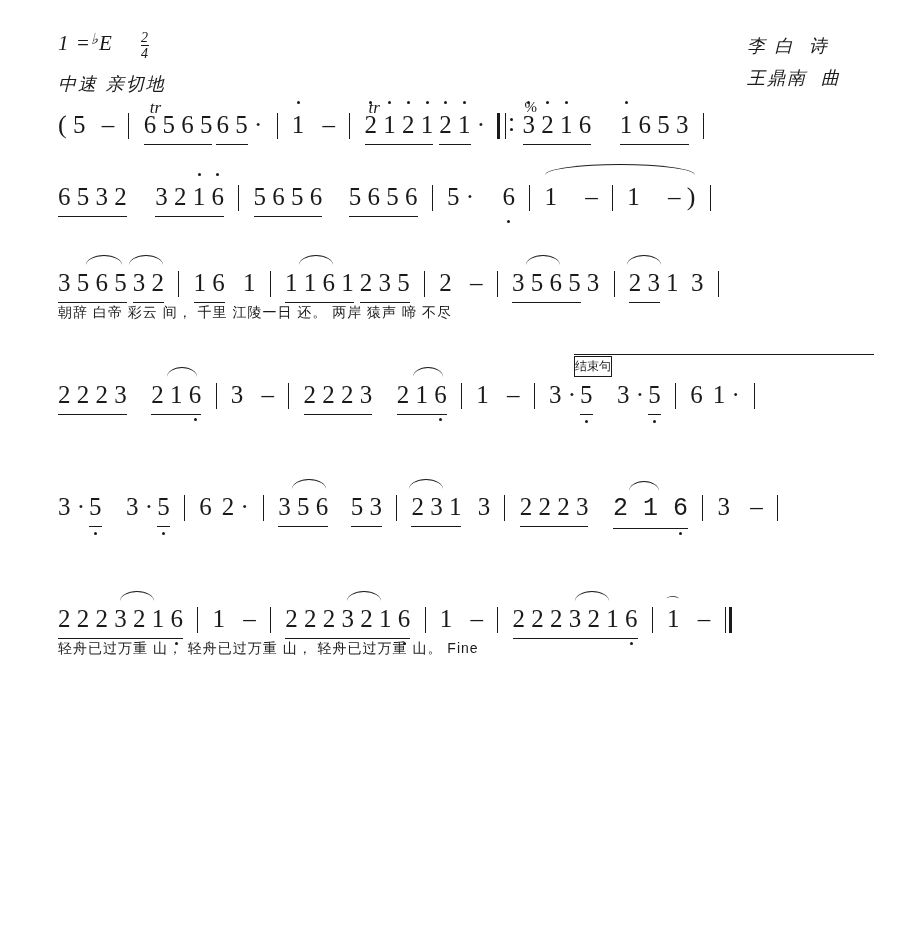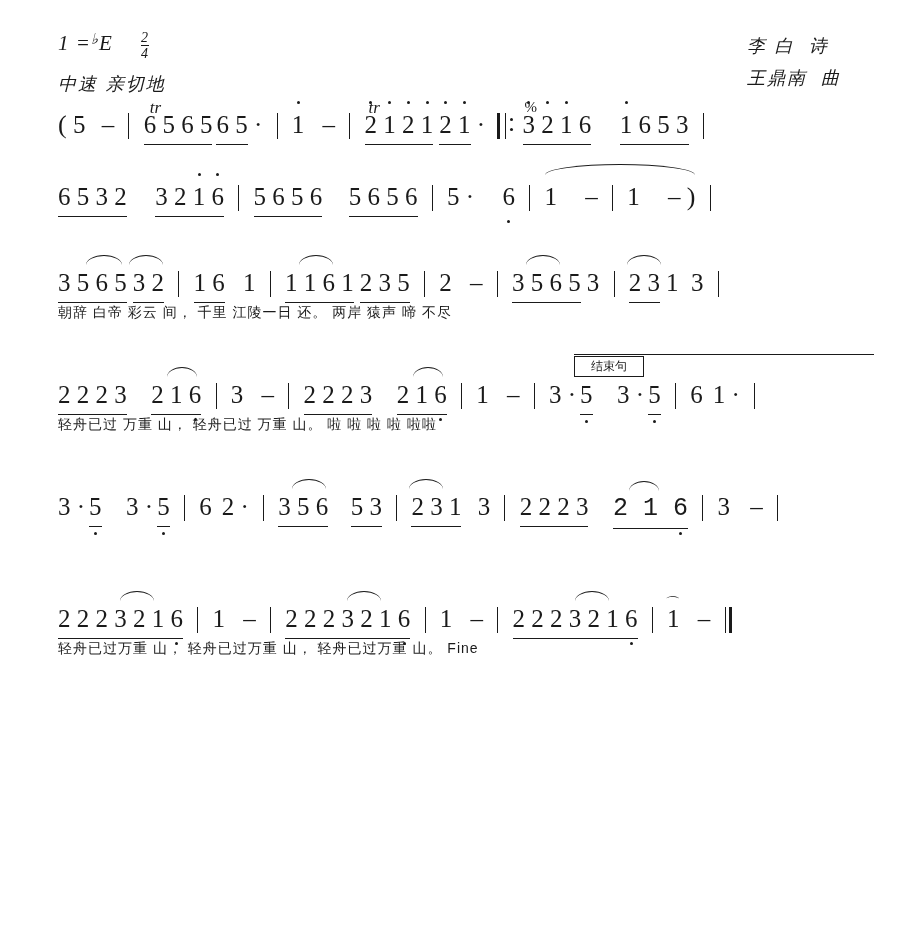--- a/index.html
+++ b/index.html
@@ -175,21 +175,21 @@
   .segno {
     position: absolute;
     font-size: 15px;
     top: -18px;
   }
   .box-label {
     position: absolute;
     font-size: 12px;
     font-family: Liberation Mono, monospace;
     border: 1px solid #1a1a1a;
-    padding: 1px 16px;
+    padding: 1px 0;
   }
   .rule-line {
     position: absolute;
     border-top: 1px solid #1a1a1a;
   }
   .tie-long {
     position: absolute;
     border-top: 1.5px solid #1a1a1a;
     border-radius: 50% 50% 0 0 / 100% 100% 0 0;
     height: 10px;
@@ -311,21 +311,20 @@
       <span class="n">1</span>
       <span class="sp" style="width:12px"></span><span class="n">–</span>
       <span class="bar"></span>
       <span class="n">3&nbsp;·</span><span class="sp" style="width:4px"></span><span class="n b1 dotlow">5</span>
       <span class="sp" style="width:12px"></span>
       <span class="n">3&nbsp;·</span><span class="sp" style="width:4px"></span><span class="n b1 dotlow">5</span>
       <span class="bar"></span>
       <span class="n">6</span><span class="sp" style="width:10px"></span><span class="n">1&nbsp;·</span>
       <span class="bar"></span>
     </div>
-    <div class="lyrics">轻舟已过 万重    山，   轻舟已过  万重    山。   啦  啦 啦  啦   啦啦</div>
   </div>
 
   <div class="system" style="height:112px;">
     <div class="notes">
       <span class="n">3&nbsp;·</span><span class="sp" style="width:4px"></span><span class="n b1 dotlow">5</span>
       <span class="sp" style="width:12px"></span>
       <span class="n">3&nbsp;·</span><span class="sp" style="width:4px"></span><span class="n b1 dotlow">5</span>
       <span class="bar"></span>
       <span class="n">6</span><span class="sp" style="width:10px"></span><span class="n">2&nbsp;·</span>
       <span class="bar"></span>

